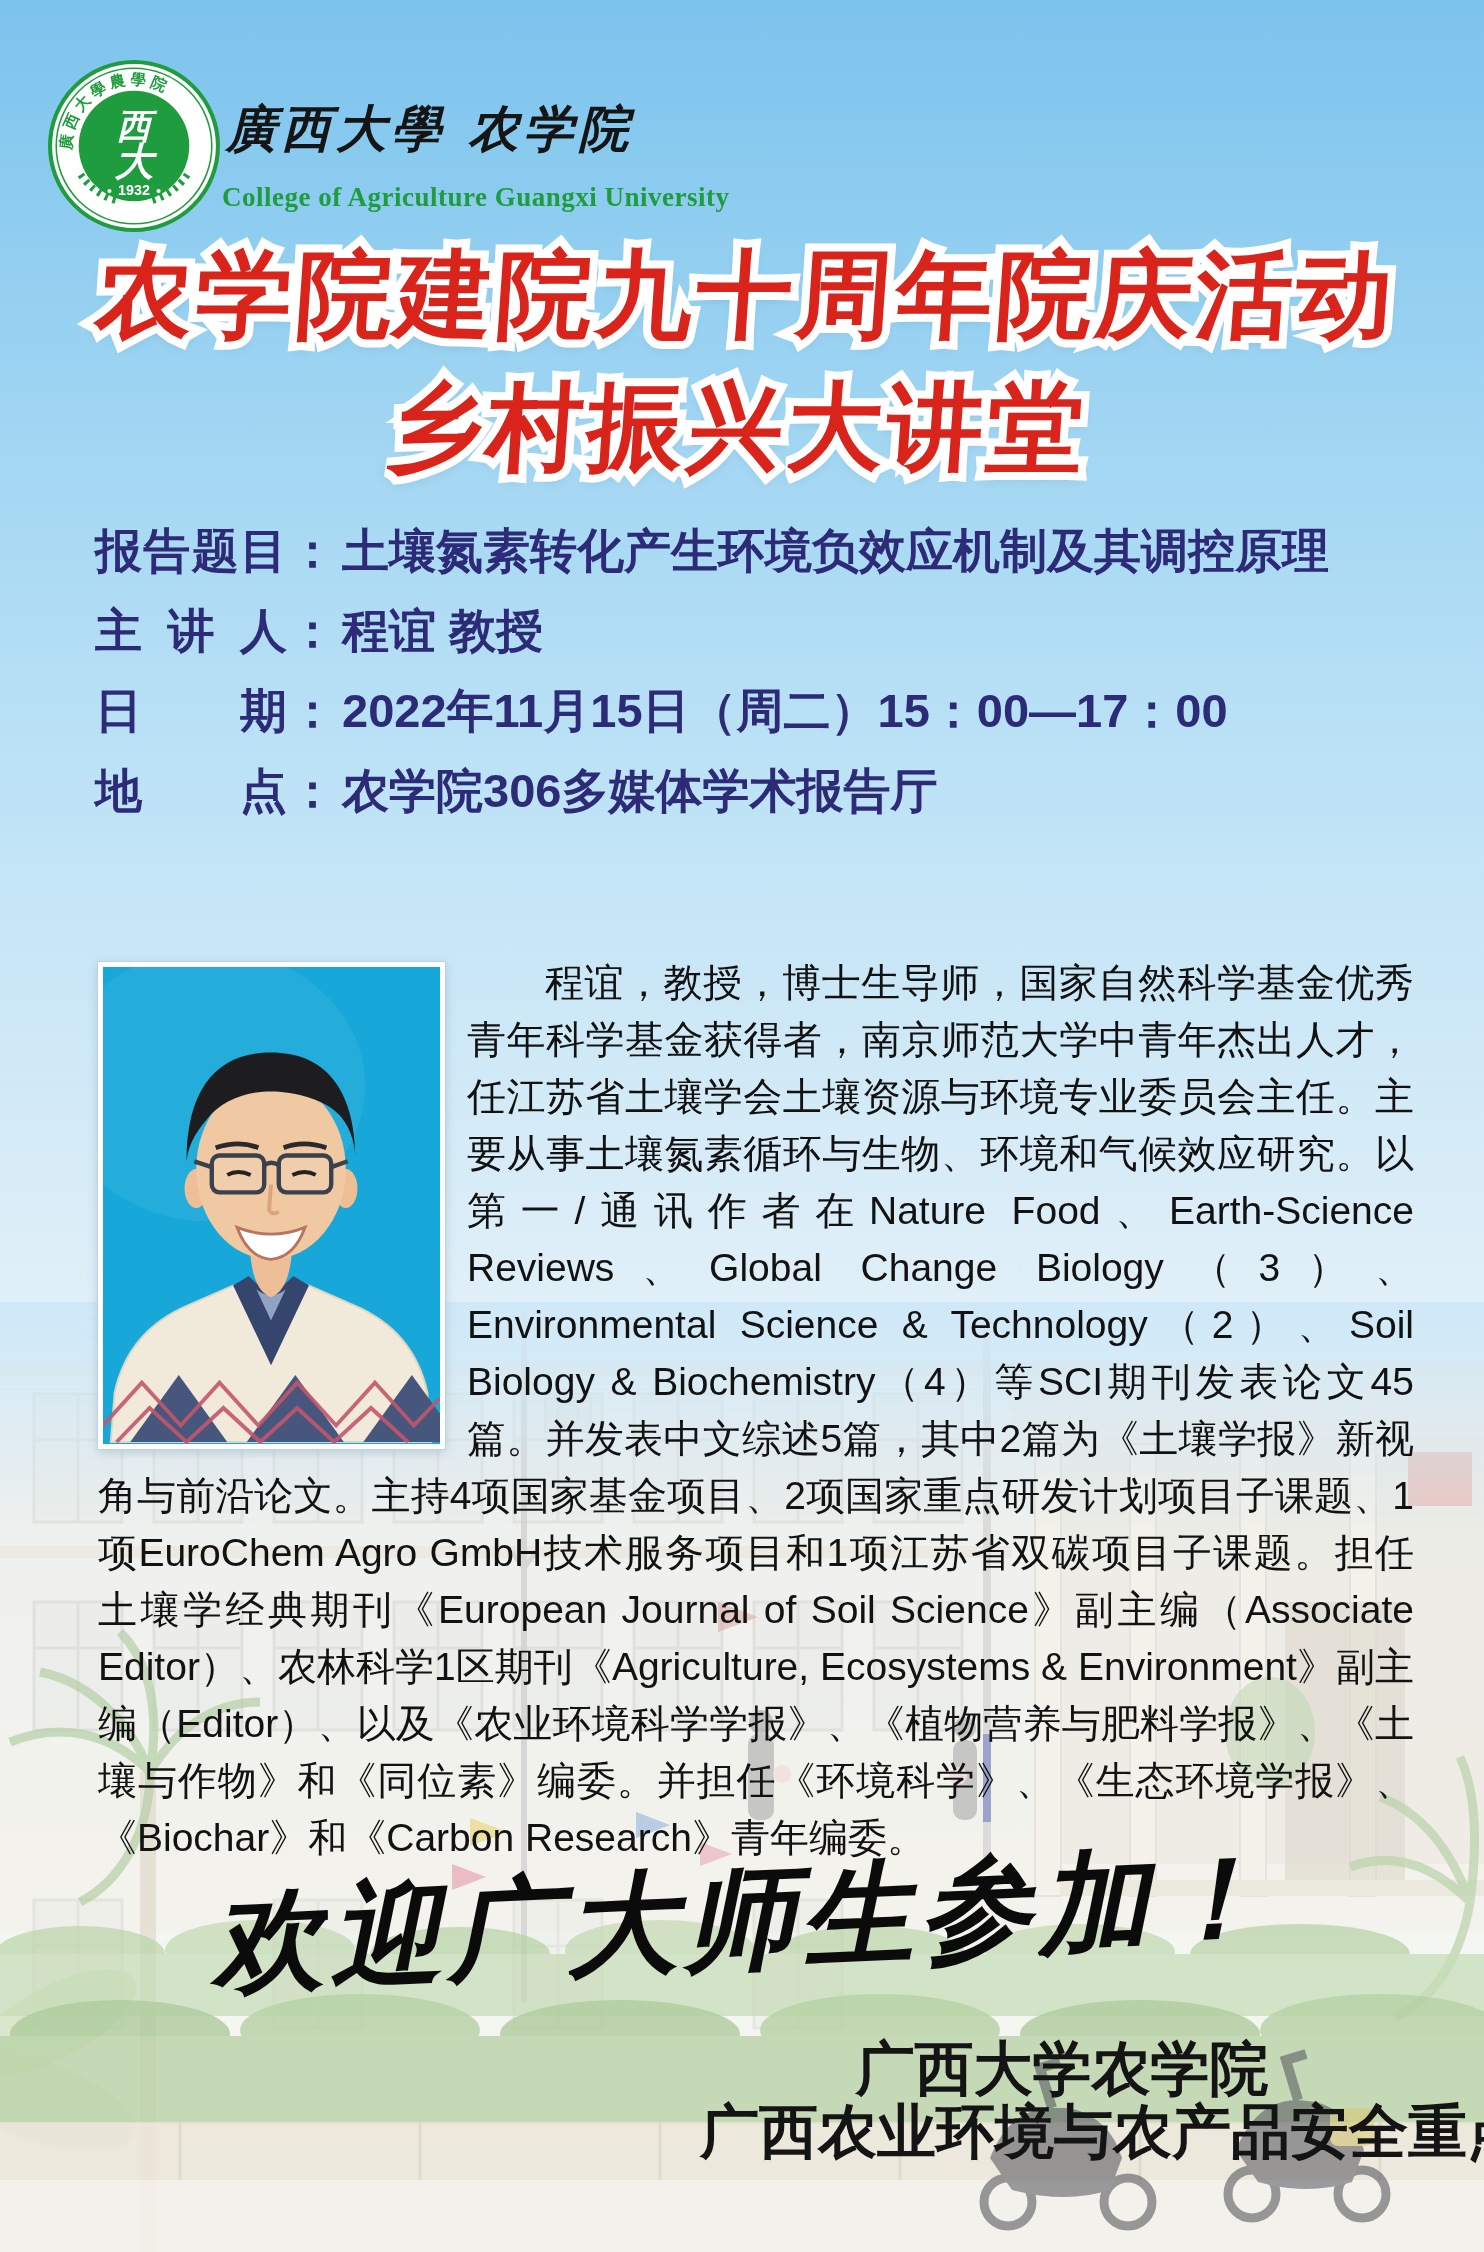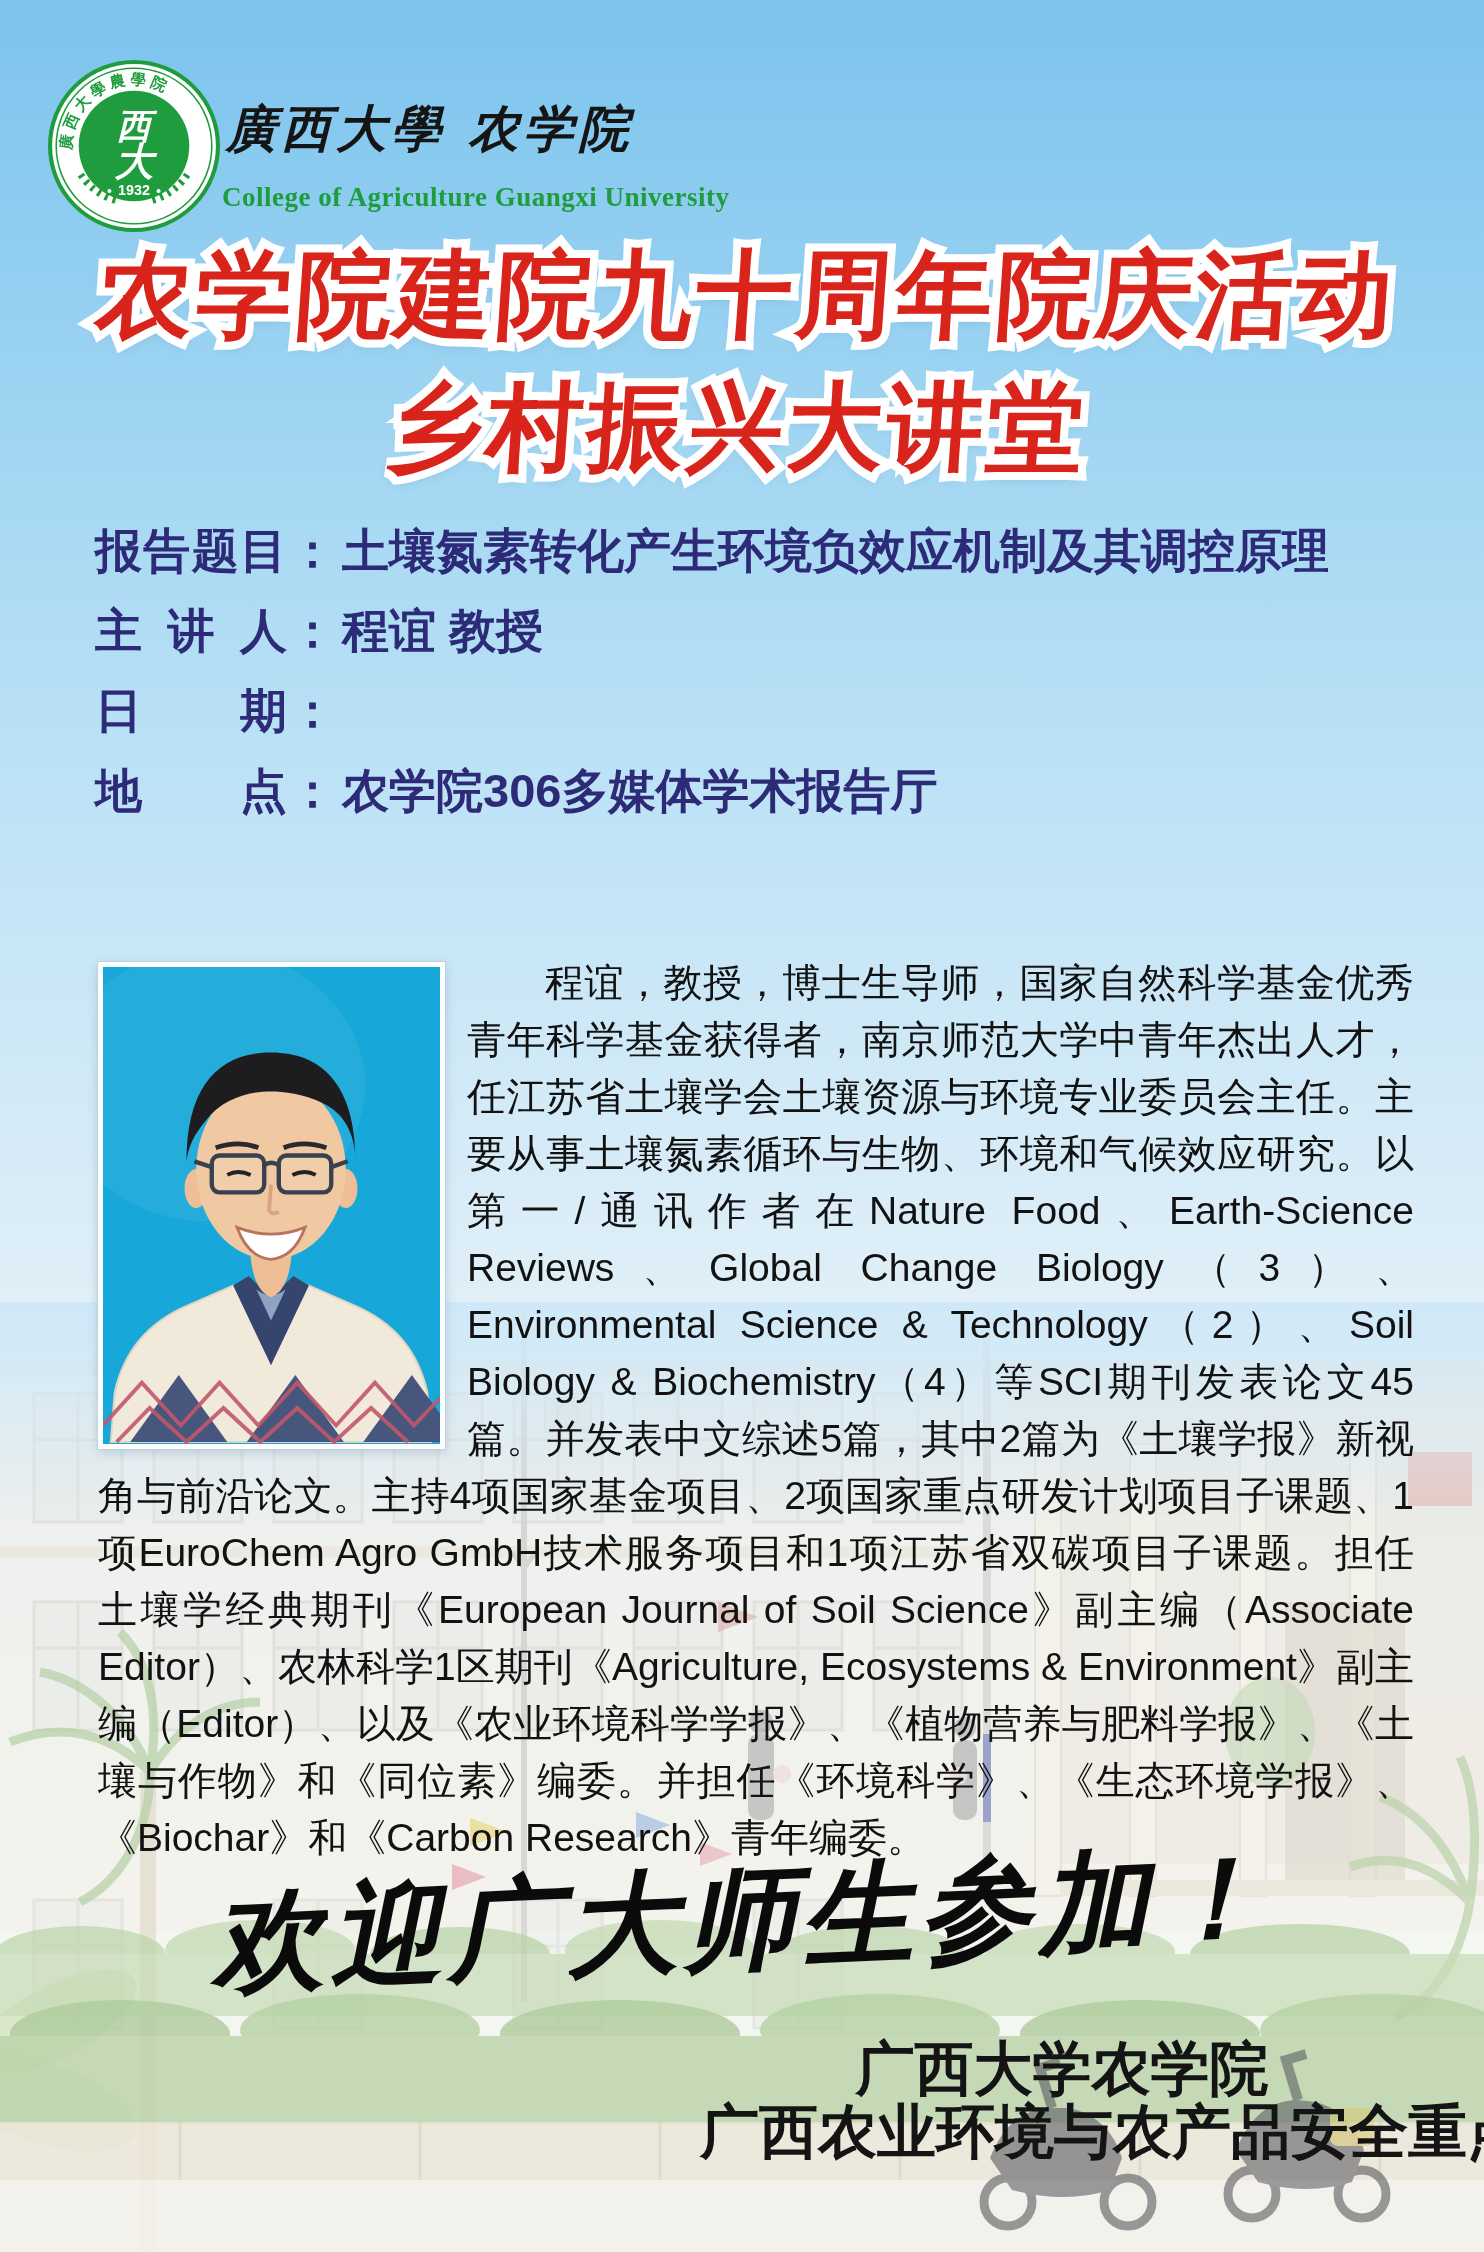--- a/index.html
+++ b/index.html
@@ -275,20 +275,21 @@
         <span class="info-value">土壤氮素转化产生环境负效应机制及其调控原理</span>
     </div>
     <div class="info-row">
       <span class="info-label">主 讲 人</span>
         <span class="info-colon">：</span>
         <span class="info-value">程谊 教授</span>
     </div>
     <div class="info-row">
       <span class="info-label">日 期</span>
         <span class="info-colon">：</span>
+        <span class="info-value">2022年11月15日（周二）15：00—17：00</span>
     </div>
     <div class="info-row">
       <span class="info-label">地 点</span>
         <span class="info-colon">：</span>
         <span class="info-value">农学院306多媒体学术报告厅</span>
     </div>
   </div>
 
 
   <p class="bio">

